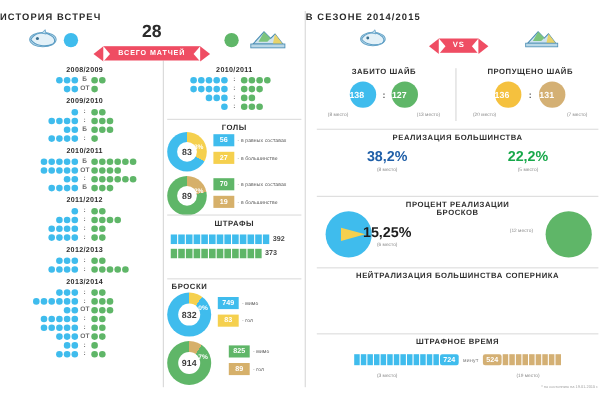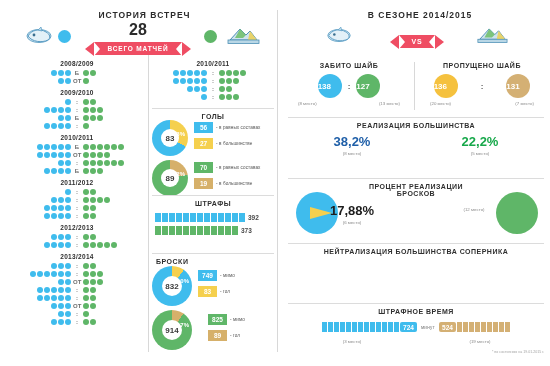--- a/index.html
+++ b/index.html
@@ -1,20 +1,20 @@
 <!DOCTYPE html>
 <html><head>
 <meta charset="utf-8">
 <style>
   html,body{margin:0;padding:0;background:#ffffff;}
   body{width:550px;height:366px;overflow:hidden;font-family:"Liberation Sans",sans-serif;color:#3b3b3b;}
   #page{position:relative;width:550px;height:366px;background:#fff;box-sizing:border-box;}
   .divider-v{position:absolute;top:12px;bottom:12px;width:1px;background:#d8d8d8;}
   .sec-title{font-size:7px;font-weight:bold;letter-spacing:.5px;text-align:center;color:#2f2f2f;text-transform:uppercase;}
-  .hdr-title{font-size:8.5px;font-weight:bold;letter-spacing:1px;text-align:center;color:#2b2b2b;padding-left:12px;}
+  .hdr-title{font-size:8.5px;font-weight:bold;letter-spacing:1px;color:#2b2b2b;}
   .hr{height:1px;background:#dcdcdc;width:100%;}
   
   .season-label{font-size:6.5px;font-weight:bold;text-align:center;color:#2e2e2e;margin:4px 0 2px;letter-spacing:.3px;}
   .score-row{display:flex;align-items:center;justify-content:center;gap:2px;height:8px;}
   .dots{display:flex;gap:1px;align-items:center;}
   .dots.right{justify-content:flex-start;}
   .dots.left{justify-content:flex-end;}
   .d{width:6px;height:6px;border-radius:50%;display:block;}
   .d.b{background:#3fbced;}
   .d.g{background:#5fb668;}
@@ -768,21 +768,21 @@
       </div>
     </div>
     <div style="display:flex;justify-content:space-between;padding:0 10px;">
       <div class="place">(8 место)</div>
       <div class="place">(13 место)</div>
     </div>
   </div>
 
   <div style="position:absolute;left:420px;top:62px;width:124px;">
     <div class="sec-title">ПРОПУЩЕНО ШАЙБ</div>
-    <div class="pair" style="margin-top:5px;gap:23px;">
+    <div class="pair" style="margin-top:5px;gap:7px;">
       <div>
         <div class="circ" id="conceded-home-circ" style="width: 24px; height: 24px; background: rgb(245, 193, 62);">
           <span>136</span>
         </div>
       </div>
       <div style="font-size:8px;font-weight:bold;color:#555;">:</div>
       <div>
         <div class="circ" id="conceded-away-circ" style="width: 24px; height: 24px; background: rgb(212, 176, 116);">
           <span>131</span>
         </div>
@@ -811,21 +811,21 @@
 
   <div style="position:absolute;left:288px;top:178px;width:256px;height:1px;background:#dcdcdc;"></div>
   <div style="position:absolute;left:288px;top:183px;width:256px;">
     <div class="sec-title">ПРОЦЕНТ РЕАЛИЗАЦИИ</div>
     <div class="sec-title">БРОСКОВ</div>
   </div>
   <div style="position:absolute;left:296px;top:192px;width:42px;height:42px;border-radius:50%;background:#3fbced;">
     <div style="position:absolute;left:14px;top:15px;width:0;height:0;border-top:6px solid transparent;border-bottom:6px solid transparent;border-left:22px solid #f5d04e;"></div>
   </div>
   <div style="position:absolute;left:314px;top:204px;width:76px;text-align:center;">
-    <div class="statnum" style="color:#1d1d1d;">17,88%</div>
+    <div class="statnum" style="color:#1d1d1d;">15,25%</div>
     <div class="place">(6 место)</div>
   </div>
   <div style="position:absolute;left:496px;top:192px;width:42px;height:42px;border-radius:50%;background:#5fb668;"></div>
   <div style="position:absolute;left:436px;top:204px;width:76px;text-align:center;">
     <div class="place">(12 место)</div>
   </div>
 
   <div style="position:absolute;left:288px;top:243px;width:256px;height:1px;background:#dcdcdc;"></div>
   <div style="position:absolute;left:288px;top:248px;width:256px;">
     <div class="sec-title">НЕЙТРАЛИЗАЦИЯ БОЛЬШИНСТВА СОПЕРНИКА</div>

